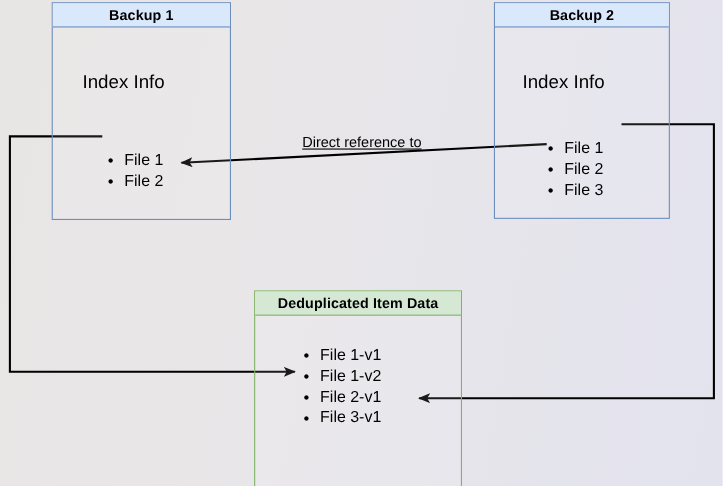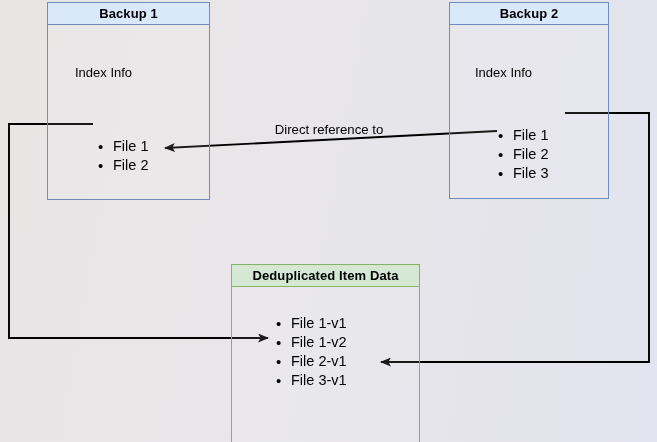--- a/index.html
+++ b/index.html
@@ -52,21 +52,21 @@
   .box.green .box-header {
     background: #d5e8d4;
     border-bottom-color: #82b366;
   }
   .box-body {
     position: relative;
     height: calc(100% - 22px);
   }
   .index-label {
     position: absolute;
-    font-size: 13px;
+    font-size: 17px;
     color: #000;
   }
   .file-list {
     position: absolute;
     margin: 0;
     padding: 0;
     list-style: none;
   }
   .file-list li {
     position: relative;
@@ -140,17 +140,17 @@
     <div class="box-body">
       <ul class="file-list" style="left:44px; top:27px;">
         <li>File 1-v1</li>
         <li>File 1-v2</li>
         <li>File 2-v1</li>
         <li>File 3-v1</li>
       </ul>
     </div>
   </div>
 
-  <div class="annotation" style="left:251px; top:121px; width:156px;">
+  <div class="annotation" style="left:251px; top:121px; width:156px;text-decoration:underline;">
     <div>Direct reference to</div>
   </div>
 
 </div>
 
 </body></html>

